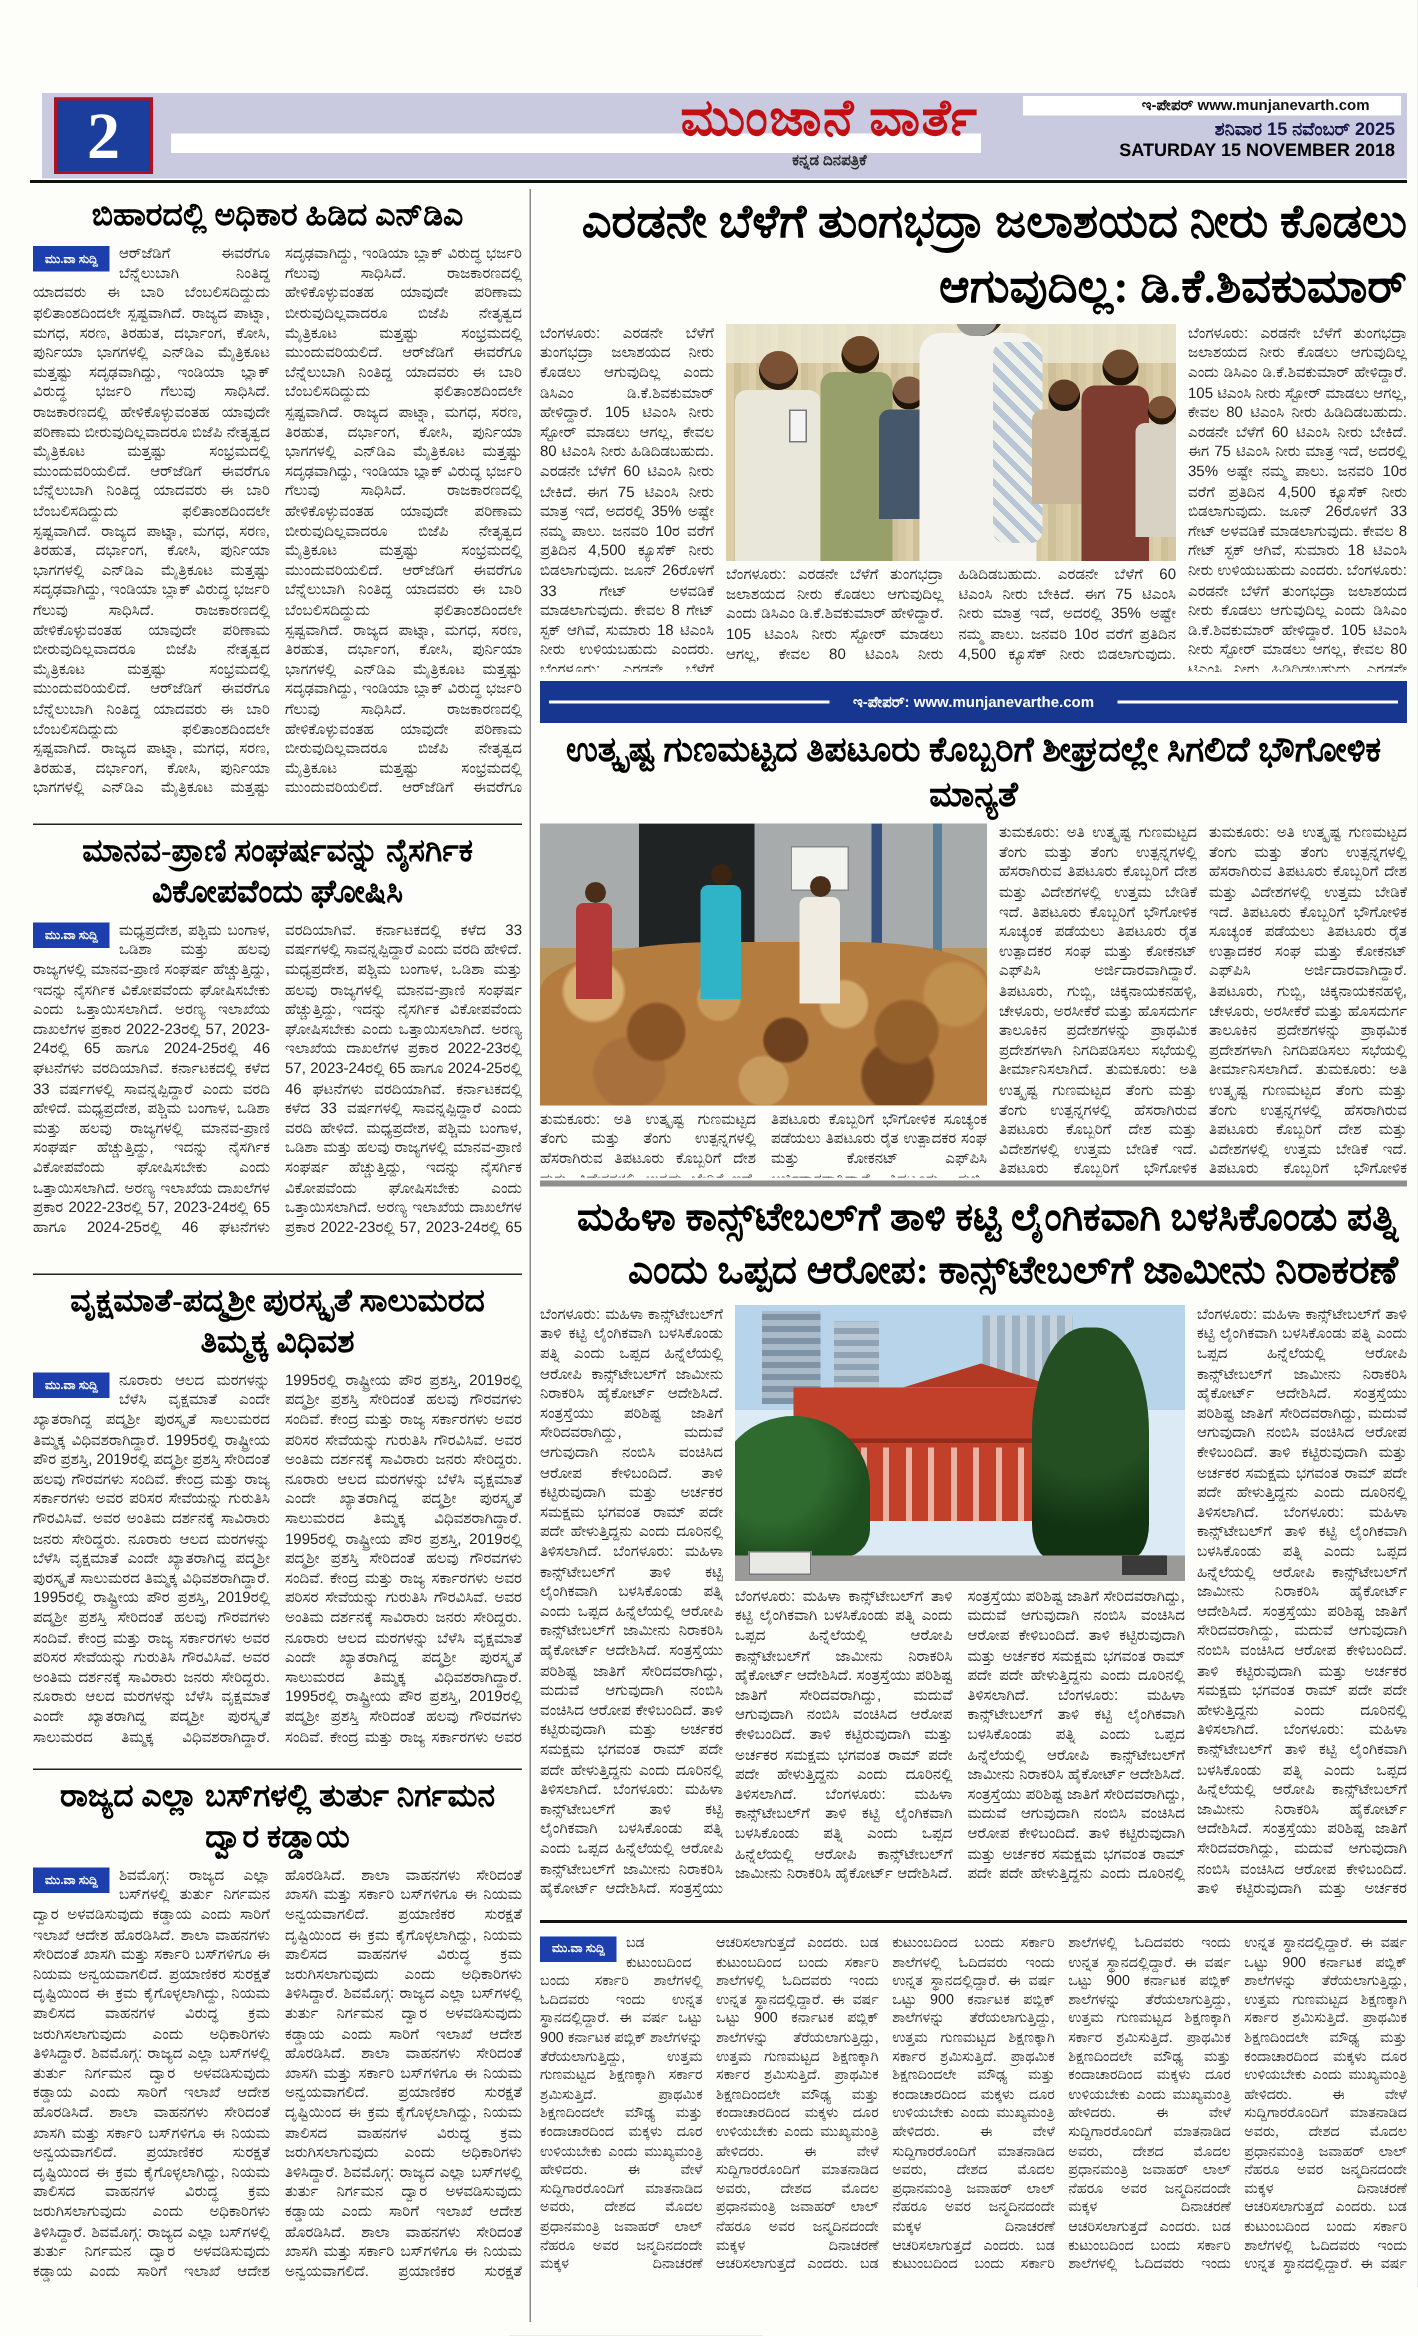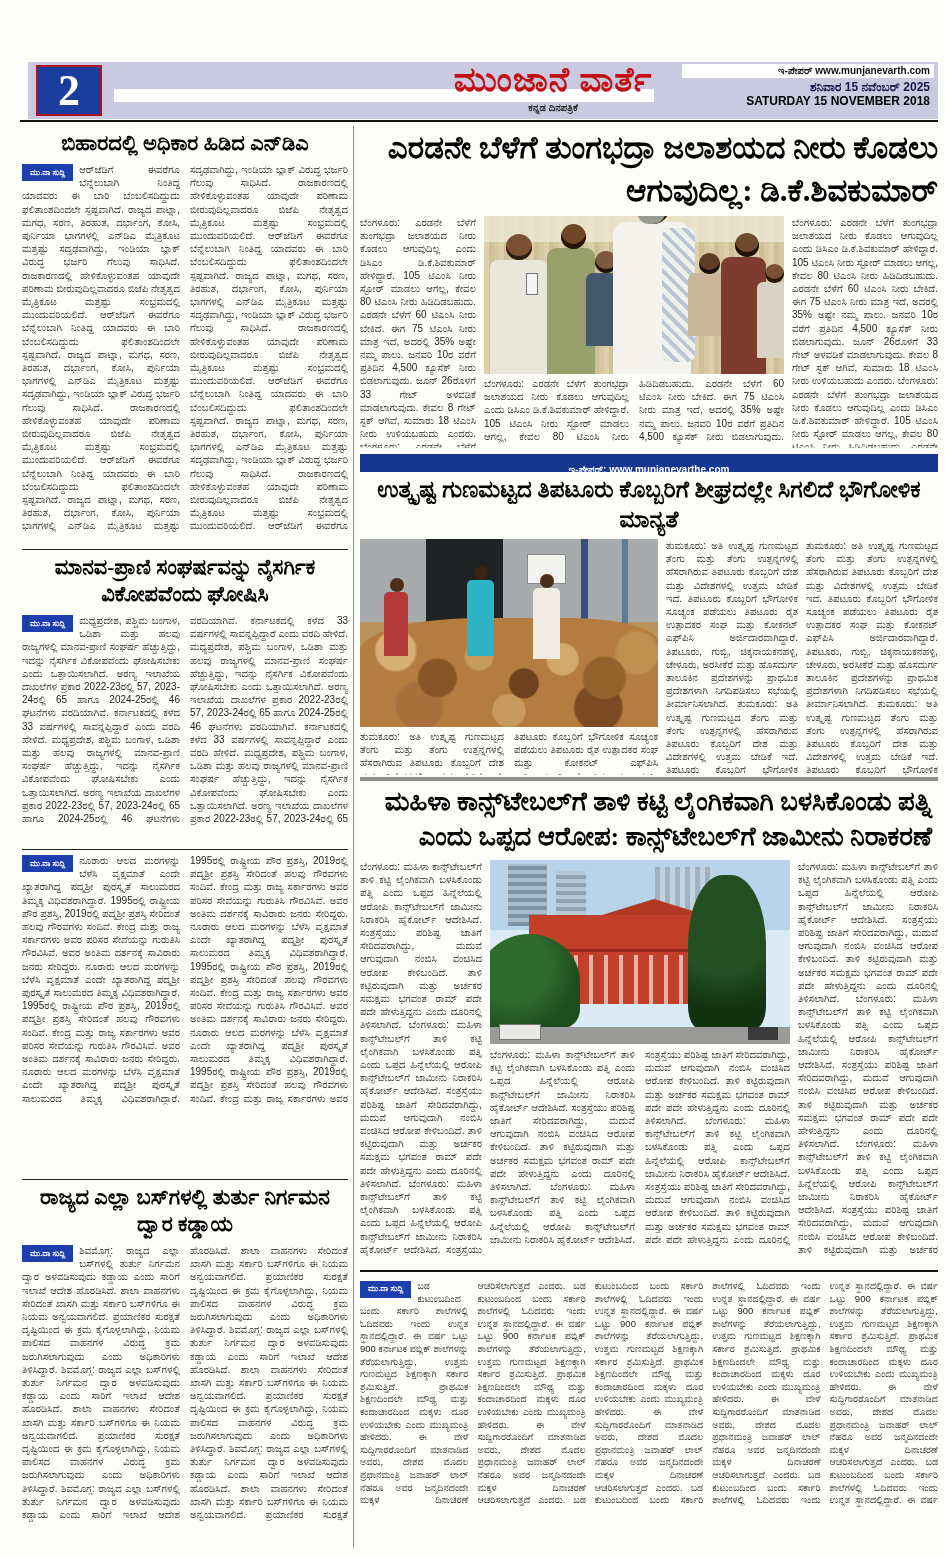--- a/index.html
+++ b/index.html
@@ -16,21 +16,21 @@
     background:#1b3e9c; border:2px solid #b01020;
     color:#fff; font-size:44px; font-weight:bold; text-align:center; line-height:47px;
     font-family:"Liberation Serif","DejaVu Serif",serif;
   }
   .header-bar { position:absolute; left:86px; top:27px; width:540px; height:13px; background:#ffffff; }
   .masthead-wrap { position:absolute; left:370px; top:-2px; width:310px; text-align:center; }
   .masthead { font-size:34px; font-weight:bold; color:#c40f12; line-height:40px; letter-spacing:1px;
     font-family:"Liberation Serif","DejaVu Serif",serif; }
   .masthead-sub { font-size:10px; font-weight:bold; color:#2a2a2a; margin-top:2px; }
   .header-info { position:absolute; right:4px; top:2px; width:252px; text-align:right; }
-  .epaper-line { background:#ffffff; font-size:10px; font-weight:bold; color:#111; padding:1px 4px; }
+  .epaper-line { background:#ffffff; font-size:10px; font-weight:bold; color:#111; padding:1px 21px; }
   .date-kn { font-size:12px; font-weight:bold; color:#15154a; margin-top:2px; padding-right:4px; }
   .date-en { font-size:12px; font-weight:bold; color:#000; padding-right:4px; }
   .top-rule { position:absolute; left:20px; top:120px; width:918px; height:2px; background:#111; }
   .v-divider { position:absolute; left:353px; top:126px; width:1px; height:1422px; background:#8a8a8a; }
 
   
   .body-text {
     font-size:10px; line-height:13.2px; text-align:justify; color:#222;
     overflow:hidden; column-gap:10px; column-fill:auto; word-break:break-word;
   }
@@ -59,21 +59,21 @@
   .h-xl { font-size:31px; line-height:43px; font-weight:bold; text-align:right; color:#000;
     font-family:"Liberation Serif","DejaVu Serif",serif; }
   .h-lg { font-size:23px; line-height:30px; font-weight:bold; text-align:center; color:#000;
     font-family:"Liberation Serif","DejaVu Serif",serif; }
   .h-md { font-size:26px; line-height:35px; font-weight:bold; text-align:right; color:#000;
     font-family:"Liberation Serif","DejaVu Serif",serif; }
   .h-sm { font-size:21px; line-height:28px; font-weight:bold; text-align:left; color:#000;
     font-family:"Liberation Serif","DejaVu Serif",serif; }
   .row { display:flex; gap:8px; }
   .strip {
-    height:18px; margin:3px 0; background:#16368f; display:flex; align-items:center; gap:10px;flex-direction:column;
+    height:28px; margin:3px 0; background:#16368f; display:flex; align-items:center; gap:10px;
   }
   .strip i { flex:1; height:2px; background:#ffffff; margin:0 6px; }
   .strip span { color:#fff; font-size:10px; font-weight:bold; white-space:nowrap; }
   .gray-rule { height:4px; background:#8f8f8f; margin:2px 0 3px 0; }
   .black-rule { height:2px; background:#111; margin:2px 0 3px 0; }
   .photo { position:relative; overflow:hidden; }
   .fig { position:absolute; }
   .head { position:absolute; border-radius:50%; }
 </style>
 </head>
@@ -107,20 +107,21 @@
     </section>
 
     <section class="l-story">
       <h2>ಮಾನವ-ಪ್ರಾಣಿ ಸಂಘರ್ಷವನ್ನು ನೈಸರ್ಗಿಕ ವಿಕೋಪವೆಂದು ಘೋಷಿಸಿ</h2>
       <div class="l-body tall-head body-text two-col">
         <span class="tag">ಮು.ವಾ ಸುದ್ದಿ</span><span>ಮಧ್ಯಪ್ರದೇಶ, ಪಶ್ಚಿಮ ಬಂಗಾಳ, ಒಡಿಶಾ ಮತ್ತು ಹಲವು ರಾಜ್ಯಗಳಲ್ಲಿ ಮಾನವ-ಪ್ರಾಣಿ ಸಂಘರ್ಷ ಹೆಚ್ಚುತ್ತಿದ್ದು, ಇದನ್ನು ನೈಸರ್ಗಿಕ ವಿಕೋಪವೆಂದು ಘೋಷಿಸಬೇಕು ಎಂದು ಒತ್ತಾಯಿಸಲಾಗಿದೆ. ಅರಣ್ಯ ಇಲಾಖೆಯ ದಾಖಲೆಗಳ ಪ್ರಕಾರ 2022-23ರಲ್ಲಿ 57, 2023-24ರಲ್ಲಿ 65 ಹಾಗೂ 2024-25ರಲ್ಲಿ 46 ಘಟನೆಗಳು ವರದಿಯಾಗಿವೆ. ಕರ್ನಾಟಕದಲ್ಲಿ ಕಳೆದ 33 ವರ್ಷಗಳಲ್ಲಿ ಸಾವನ್ನಪ್ಪಿದ್ದಾರೆ ಎಂದು ವರದಿ ಹೇಳಿದೆ. ಮಧ್ಯಪ್ರದೇಶ, ಪಶ್ಚಿಮ ಬಂಗಾಳ, ಒಡಿಶಾ ಮತ್ತು ಹಲವು ರಾಜ್ಯಗಳಲ್ಲಿ ಮಾನವ-ಪ್ರಾಣಿ ಸಂಘರ್ಷ ಹೆಚ್ಚುತ್ತಿದ್ದು, ಇದನ್ನು ನೈಸರ್ಗಿಕ ವಿಕೋಪವೆಂದು ಘೋಷಿಸಬೇಕು ಎಂದು ಒತ್ತಾಯಿಸಲಾಗಿದೆ. ಅರಣ್ಯ ಇಲಾಖೆಯ ದಾಖಲೆಗಳ ಪ್ರಕಾರ 2022-23ರಲ್ಲಿ 57, 2023-24ರಲ್ಲಿ 65 ಹಾಗೂ 2024-25ರಲ್ಲಿ 46 ಘಟನೆಗಳು ವರದಿಯಾಗಿವೆ. ಕರ್ನಾಟಕದಲ್ಲಿ ಕಳೆದ 33 ವರ್ಷಗಳಲ್ಲಿ ಸಾವನ್ನಪ್ಪಿದ್ದಾರೆ ಎಂದು ವರದಿ ಹೇಳಿದೆ. ಮಧ್ಯಪ್ರದೇಶ, ಪಶ್ಚಿಮ ಬಂಗಾಳ, ಒಡಿಶಾ ಮತ್ತು ಹಲವು ರಾಜ್ಯಗಳಲ್ಲಿ ಮಾನವ-ಪ್ರಾಣಿ ಸಂಘರ್ಷ ಹೆಚ್ಚುತ್ತಿದ್ದು, ಇದನ್ನು ನೈಸರ್ಗಿಕ ವಿಕೋಪವೆಂದು ಘೋಷಿಸಬೇಕು ಎಂದು ಒತ್ತಾಯಿಸಲಾಗಿದೆ. ಅರಣ್ಯ ಇಲಾಖೆಯ ದಾಖಲೆಗಳ ಪ್ರಕಾರ 2022-23ರಲ್ಲಿ 57, 2023-24ರಲ್ಲಿ 65 ಹಾಗೂ 2024-25ರಲ್ಲಿ 46 ಘಟನೆಗಳು ವರದಿಯಾಗಿವೆ. ಕರ್ನಾಟಕದಲ್ಲಿ ಕಳೆದ 33 ವರ್ಷಗಳಲ್ಲಿ ಸಾವನ್ನಪ್ಪಿದ್ದಾರೆ ಎಂದು ವರದಿ ಹೇಳಿದೆ. ಮಧ್ಯಪ್ರದೇಶ, ಪಶ್ಚಿಮ ಬಂಗಾಳ, ಒಡಿಶಾ ಮತ್ತು ಹಲವು ರಾಜ್ಯಗಳಲ್ಲಿ ಮಾನವ-ಪ್ರಾಣಿ ಸಂಘರ್ಷ ಹೆಚ್ಚುತ್ತಿದ್ದು, ಇದನ್ನು ನೈಸರ್ಗಿಕ ವಿಕೋಪವೆಂದು ಘೋಷಿಸಬೇಕು ಎಂದು ಒತ್ತಾಯಿಸಲಾಗಿದೆ. ಅರಣ್ಯ ಇಲಾಖೆಯ ದಾಖಲೆಗಳ ಪ್ರಕಾರ 2022-23ರಲ್ಲಿ 57, 2023-24ರಲ್ಲಿ 65 ಹಾಗೂ 2024-25ರಲ್ಲಿ 46 ಘಟನೆಗಳು ವರದಿಯಾಗಿವೆ. ಕರ್ನಾಟಕದಲ್ಲಿ ಕಳೆದ 33 ವರ್ಷಗಳಲ್ಲಿ ಸಾವನ್ನಪ್ಪಿದ್ದಾರೆ ಎಂದು ವರದಿ ಹೇಳಿದೆ. ಮಧ್ಯಪ್ರದೇಶ, ಪಶ್ಚಿಮ ಬಂಗಾಳ, ಒಡಿಶಾ ಮತ್ತು ಹಲವು ರಾಜ್ಯಗಳಲ್ಲಿ ಮಾನವ-ಪ್ರಾಣಿ ಸಂಘರ್ಷ ಹೆಚ್ಚುತ್ತಿದ್ದು, ಇದನ್ನು ನೈಸರ್ಗಿಕ ವಿಕೋಪವೆಂದು ಘೋಷಿಸಬೇಕು ಎಂದು ಒತ್ತಾಯಿಸಲಾಗಿದೆ. ಅರಣ್ಯ ಇಲಾಖೆಯ ದಾಖಲೆಗಳ ಪ್ರಕಾರ 2022-23ರಲ್ಲಿ 57, 2023-24ರಲ್ಲಿ 65 ಹಾಗೂ 2024-25ರಲ್ಲಿ 46 ಘಟನೆಗಳು ವರದಿಯಾಗಿವೆ. ಕರ್ನಾಟಕದಲ್ಲಿ ಕಳೆದ 33 ವರ್ಷಗಳಲ್ಲಿ ಸಾವನ್ನಪ್ಪಿದ್ದಾರೆ ಎಂದು ವರದಿ ಹೇಳಿದೆ.</span>
       </div>
     </section>
 
     <section class="l-story">
+      <h2>ವೃಕ್ಷಮಾತೆ-ಪದ್ಮಶ್ರೀ ಪುರಸ್ಕೃತೆ ಸಾಲುಮರದ ತಿಮ್ಮಕ್ಕ ವಿಧಿವಶ</h2>
       <div class="l-body tall-head body-text two-col">
         <span class="tag">ಮು.ವಾ ಸುದ್ದಿ</span><span>ನೂರಾರು ಆಲದ ಮರಗಳನ್ನು ಬೆಳೆಸಿ ವೃಕ್ಷಮಾತೆ ಎಂದೇ ಖ್ಯಾತರಾಗಿದ್ದ ಪದ್ಮಶ್ರೀ ಪುರಸ್ಕೃತೆ ಸಾಲುಮರದ ತಿಮ್ಮಕ್ಕ ವಿಧಿವಶರಾಗಿದ್ದಾರೆ. 1995ರಲ್ಲಿ ರಾಷ್ಟ್ರೀಯ ಪೌರ ಪ್ರಶಸ್ತಿ, 2019ರಲ್ಲಿ ಪದ್ಮಶ್ರೀ ಪ್ರಶಸ್ತಿ ಸೇರಿದಂತೆ ಹಲವು ಗೌರವಗಳು ಸಂದಿವೆ. ಕೇಂದ್ರ ಮತ್ತು ರಾಜ್ಯ ಸರ್ಕಾರಗಳು ಅವರ ಪರಿಸರ ಸೇವೆಯನ್ನು ಗುರುತಿಸಿ ಗೌರವಿಸಿವೆ. ಅವರ ಅಂತಿಮ ದರ್ಶನಕ್ಕೆ ಸಾವಿರಾರು ಜನರು ಸೇರಿದ್ದರು. ನೂರಾರು ಆಲದ ಮರಗಳನ್ನು ಬೆಳೆಸಿ ವೃಕ್ಷಮಾತೆ ಎಂದೇ ಖ್ಯಾತರಾಗಿದ್ದ ಪದ್ಮಶ್ರೀ ಪುರಸ್ಕೃತೆ ಸಾಲುಮರದ ತಿಮ್ಮಕ್ಕ ವಿಧಿವಶರಾಗಿದ್ದಾರೆ. 1995ರಲ್ಲಿ ರಾಷ್ಟ್ರೀಯ ಪೌರ ಪ್ರಶಸ್ತಿ, 2019ರಲ್ಲಿ ಪದ್ಮಶ್ರೀ ಪ್ರಶಸ್ತಿ ಸೇರಿದಂತೆ ಹಲವು ಗೌರವಗಳು ಸಂದಿವೆ. ಕೇಂದ್ರ ಮತ್ತು ರಾಜ್ಯ ಸರ್ಕಾರಗಳು ಅವರ ಪರಿಸರ ಸೇವೆಯನ್ನು ಗುರುತಿಸಿ ಗೌರವಿಸಿವೆ. ಅವರ ಅಂತಿಮ ದರ್ಶನಕ್ಕೆ ಸಾವಿರಾರು ಜನರು ಸೇರಿದ್ದರು. ನೂರಾರು ಆಲದ ಮರಗಳನ್ನು ಬೆಳೆಸಿ ವೃಕ್ಷಮಾತೆ ಎಂದೇ ಖ್ಯಾತರಾಗಿದ್ದ ಪದ್ಮಶ್ರೀ ಪುರಸ್ಕೃತೆ ಸಾಲುಮರದ ತಿಮ್ಮಕ್ಕ ವಿಧಿವಶರಾಗಿದ್ದಾರೆ. 1995ರಲ್ಲಿ ರಾಷ್ಟ್ರೀಯ ಪೌರ ಪ್ರಶಸ್ತಿ, 2019ರಲ್ಲಿ ಪದ್ಮಶ್ರೀ ಪ್ರಶಸ್ತಿ ಸೇರಿದಂತೆ ಹಲವು ಗೌರವಗಳು ಸಂದಿವೆ. ಕೇಂದ್ರ ಮತ್ತು ರಾಜ್ಯ ಸರ್ಕಾರಗಳು ಅವರ ಪರಿಸರ ಸೇವೆಯನ್ನು ಗುರುತಿಸಿ ಗೌರವಿಸಿವೆ. ಅವರ ಅಂತಿಮ ದರ್ಶನಕ್ಕೆ ಸಾವಿರಾರು ಜನರು ಸೇರಿದ್ದರು. ನೂರಾರು ಆಲದ ಮರಗಳನ್ನು ಬೆಳೆಸಿ ವೃಕ್ಷಮಾತೆ ಎಂದೇ ಖ್ಯಾತರಾಗಿದ್ದ ಪದ್ಮಶ್ರೀ ಪುರಸ್ಕೃತೆ ಸಾಲುಮರದ ತಿಮ್ಮಕ್ಕ ವಿಧಿವಶರಾಗಿದ್ದಾರೆ. 1995ರಲ್ಲಿ ರಾಷ್ಟ್ರೀಯ ಪೌರ ಪ್ರಶಸ್ತಿ, 2019ರಲ್ಲಿ ಪದ್ಮಶ್ರೀ ಪ್ರಶಸ್ತಿ ಸೇರಿದಂತೆ ಹಲವು ಗೌರವಗಳು ಸಂದಿವೆ. ಕೇಂದ್ರ ಮತ್ತು ರಾಜ್ಯ ಸರ್ಕಾರಗಳು ಅವರ ಪರಿಸರ ಸೇವೆಯನ್ನು ಗುರುತಿಸಿ ಗೌರವಿಸಿವೆ. ಅವರ ಅಂತಿಮ ದರ್ಶನಕ್ಕೆ ಸಾವಿರಾರು ಜನರು ಸೇರಿದ್ದರು. ನೂರಾರು ಆಲದ ಮರಗಳನ್ನು ಬೆಳೆಸಿ ವೃಕ್ಷಮಾತೆ ಎಂದೇ ಖ್ಯಾತರಾಗಿದ್ದ ಪದ್ಮಶ್ರೀ ಪುರಸ್ಕೃತೆ ಸಾಲುಮರದ ತಿಮ್ಮಕ್ಕ ವಿಧಿವಶರಾಗಿದ್ದಾರೆ. 1995ರಲ್ಲಿ ರಾಷ್ಟ್ರೀಯ ಪೌರ ಪ್ರಶಸ್ತಿ, 2019ರಲ್ಲಿ ಪದ್ಮಶ್ರೀ ಪ್ರಶಸ್ತಿ ಸೇರಿದಂತೆ ಹಲವು ಗೌರವಗಳು ಸಂದಿವೆ. ಕೇಂದ್ರ ಮತ್ತು ರಾಜ್ಯ ಸರ್ಕಾರಗಳು ಅವರ ಪರಿಸರ ಸೇವೆಯನ್ನು ಗುರುತಿಸಿ ಗೌರವಿಸಿವೆ. ಅವರ ಅಂತಿಮ ದರ್ಶನಕ್ಕೆ ಸಾವಿರಾರು ಜನರು ಸೇರಿದ್ದರು. ನೂರಾರು ಆಲದ ಮರಗಳನ್ನು ಬೆಳೆಸಿ ವೃಕ್ಷಮಾತೆ ಎಂದೇ ಖ್ಯಾತರಾಗಿದ್ದ ಪದ್ಮಶ್ರೀ ಪುರಸ್ಕೃತೆ ಸಾಲುಮರದ ತಿಮ್ಮಕ್ಕ ವಿಧಿವಶರಾಗಿದ್ದಾರೆ. 1995ರಲ್ಲಿ ರಾಷ್ಟ್ರೀಯ ಪೌರ ಪ್ರಶಸ್ತಿ, 2019ರಲ್ಲಿ ಪದ್ಮಶ್ರೀ ಪ್ರಶಸ್ತಿ ಸೇರಿದಂತೆ ಹಲವು ಗೌರವಗಳು ಸಂದಿವೆ. ಕೇಂದ್ರ ಮತ್ತು ರಾಜ್ಯ ಸರ್ಕಾರಗಳು ಅವರ ಪರಿಸರ ಸೇವೆಯನ್ನು ಗುರುತಿಸಿ ಗೌರವಿಸಿವೆ. ಅವರ ಅಂತಿಮ ದರ್ಶನಕ್ಕೆ ಸಾವಿರಾರು ಜನರು ಸೇರಿದ್ದರು.</span>
       </div>
     </section>
 
     <section class="l-story">
       <h2>ರಾಜ್ಯದ ಎಲ್ಲಾ ಬಸ್‌ಗಳಲ್ಲಿ ತುರ್ತು ನಿರ್ಗಮನ ದ್ವಾರ ಕಡ್ಡಾಯ</h2>
       <div class="l-body tall-head body-text two-col">
         <span class="tag">ಮು.ವಾ ಸುದ್ದಿ</span><span>ಶಿವಮೊಗ್ಗ: ರಾಜ್ಯದ ಎಲ್ಲಾ ಬಸ್‌ಗಳಲ್ಲಿ ತುರ್ತು ನಿರ್ಗಮನ ದ್ವಾರ ಅಳವಡಿಸುವುದು ಕಡ್ಡಾಯ ಎಂದು ಸಾರಿಗೆ ಇಲಾಖೆ ಆದೇಶ ಹೊರಡಿಸಿದೆ. ಶಾಲಾ ವಾಹನಗಳು ಸೇರಿದಂತೆ ಖಾಸಗಿ ಮತ್ತು ಸರ್ಕಾರಿ ಬಸ್‌ಗಳಿಗೂ ಈ ನಿಯಮ ಅನ್ವಯವಾಗಲಿದೆ. ಪ್ರಯಾಣಿಕರ ಸುರಕ್ಷತೆ ದೃಷ್ಟಿಯಿಂದ ಈ ಕ್ರಮ ಕೈಗೊಳ್ಳಲಾಗಿದ್ದು, ನಿಯಮ ಪಾಲಿಸದ ವಾಹನಗಳ ವಿರುದ್ಧ ಕ್ರಮ ಜರುಗಿಸಲಾಗುವುದು ಎಂದು ಅಧಿಕಾರಿಗಳು ತಿಳಿಸಿದ್ದಾರೆ. ಶಿವಮೊಗ್ಗ: ರಾಜ್ಯದ ಎಲ್ಲಾ ಬಸ್‌ಗಳಲ್ಲಿ ತುರ್ತು ನಿರ್ಗಮನ ದ್ವಾರ ಅಳವಡಿಸುವುದು ಕಡ್ಡಾಯ ಎಂದು ಸಾರಿಗೆ ಇಲಾಖೆ ಆದೇಶ ಹೊರಡಿಸಿದೆ. ಶಾಲಾ ವಾಹನಗಳು ಸೇರಿದಂತೆ ಖಾಸಗಿ ಮತ್ತು ಸರ್ಕಾರಿ ಬಸ್‌ಗಳಿಗೂ ಈ ನಿಯಮ ಅನ್ವಯವಾಗಲಿದೆ. ಪ್ರಯಾಣಿಕರ ಸುರಕ್ಷತೆ ದೃಷ್ಟಿಯಿಂದ ಈ ಕ್ರಮ ಕೈಗೊಳ್ಳಲಾಗಿದ್ದು, ನಿಯಮ ಪಾಲಿಸದ ವಾಹನಗಳ ವಿರುದ್ಧ ಕ್ರಮ ಜರುಗಿಸಲಾಗುವುದು ಎಂದು ಅಧಿಕಾರಿಗಳು ತಿಳಿಸಿದ್ದಾರೆ. ಶಿವಮೊಗ್ಗ: ರಾಜ್ಯದ ಎಲ್ಲಾ ಬಸ್‌ಗಳಲ್ಲಿ ತುರ್ತು ನಿರ್ಗಮನ ದ್ವಾರ ಅಳವಡಿಸುವುದು ಕಡ್ಡಾಯ ಎಂದು ಸಾರಿಗೆ ಇಲಾಖೆ ಆದೇಶ ಹೊರಡಿಸಿದೆ. ಶಾಲಾ ವಾಹನಗಳು ಸೇರಿದಂತೆ ಖಾಸಗಿ ಮತ್ತು ಸರ್ಕಾರಿ ಬಸ್‌ಗಳಿಗೂ ಈ ನಿಯಮ ಅನ್ವಯವಾಗಲಿದೆ. ಪ್ರಯಾಣಿಕರ ಸುರಕ್ಷತೆ ದೃಷ್ಟಿಯಿಂದ ಈ ಕ್ರಮ ಕೈಗೊಳ್ಳಲಾಗಿದ್ದು, ನಿಯಮ ಪಾಲಿಸದ ವಾಹನಗಳ ವಿರುದ್ಧ ಕ್ರಮ ಜರುಗಿಸಲಾಗುವುದು ಎಂದು ಅಧಿಕಾರಿಗಳು ತಿಳಿಸಿದ್ದಾರೆ. ಶಿವಮೊಗ್ಗ: ರಾಜ್ಯದ ಎಲ್ಲಾ ಬಸ್‌ಗಳಲ್ಲಿ ತುರ್ತು ನಿರ್ಗಮನ ದ್ವಾರ ಅಳವಡಿಸುವುದು ಕಡ್ಡಾಯ ಎಂದು ಸಾರಿಗೆ ಇಲಾಖೆ ಆದೇಶ ಹೊರಡಿಸಿದೆ. ಶಾಲಾ ವಾಹನಗಳು ಸೇರಿದಂತೆ ಖಾಸಗಿ ಮತ್ತು ಸರ್ಕಾರಿ ಬಸ್‌ಗಳಿಗೂ ಈ ನಿಯಮ ಅನ್ವಯವಾಗಲಿದೆ. ಪ್ರಯಾಣಿಕರ ಸುರಕ್ಷತೆ ದೃಷ್ಟಿಯಿಂದ ಈ ಕ್ರಮ ಕೈಗೊಳ್ಳಲಾಗಿದ್ದು, ನಿಯಮ ಪಾಲಿಸದ ವಾಹನಗಳ ವಿರುದ್ಧ ಕ್ರಮ ಜರುಗಿಸಲಾಗುವುದು ಎಂದು ಅಧಿಕಾರಿಗಳು ತಿಳಿಸಿದ್ದಾರೆ. ಶಿವಮೊಗ್ಗ: ರಾಜ್ಯದ ಎಲ್ಲಾ ಬಸ್‌ಗಳಲ್ಲಿ ತುರ್ತು ನಿರ್ಗಮನ ದ್ವಾರ ಅಳವಡಿಸುವುದು ಕಡ್ಡಾಯ ಎಂದು ಸಾರಿಗೆ ಇಲಾಖೆ ಆದೇಶ ಹೊರಡಿಸಿದೆ. ಶಾಲಾ ವಾಹನಗಳು ಸೇರಿದಂತೆ ಖಾಸಗಿ ಮತ್ತು ಸರ್ಕಾರಿ ಬಸ್‌ಗಳಿಗೂ ಈ ನಿಯಮ ಅನ್ವಯವಾಗಲಿದೆ. ಪ್ರಯಾಣಿಕರ ಸುರಕ್ಷತೆ ದೃಷ್ಟಿಯಿಂದ ಈ ಕ್ರಮ ಕೈಗೊಳ್ಳಲಾಗಿದ್ದು, ನಿಯಮ ಪಾಲಿಸದ ವಾಹನಗಳ ವಿರುದ್ಧ ಕ್ರಮ ಜರುಗಿಸಲಾಗುವುದು ಎಂದು ಅಧಿಕಾರಿಗಳು ತಿಳಿಸಿದ್ದಾರೆ. ಶಿವಮೊಗ್ಗ: ರಾಜ್ಯದ ಎಲ್ಲಾ ಬಸ್‌ಗಳಲ್ಲಿ ತುರ್ತು ನಿರ್ಗಮನ ದ್ವಾರ ಅಳವಡಿಸುವುದು ಕಡ್ಡಾಯ ಎಂದು ಸಾರಿಗೆ ಇಲಾಖೆ ಆದೇಶ ಹೊರಡಿಸಿದೆ. ಶಾಲಾ ವಾಹನಗಳು ಸೇರಿದಂತೆ ಖಾಸಗಿ ಮತ್ತು ಸರ್ಕಾರಿ ಬಸ್‌ಗಳಿಗೂ ಈ ನಿಯಮ ಅನ್ವಯವಾಗಲಿದೆ. ಪ್ರಯಾಣಿಕರ ಸುರಕ್ಷತೆ ದೃಷ್ಟಿಯಿಂದ ಈ ಕ್ರಮ ಕೈಗೊಳ್ಳಲಾಗಿದ್ದು, ನಿಯಮ ಪಾಲಿಸದ ವಾಹನಗಳ ವಿರುದ್ಧ ಕ್ರಮ ಜರುಗಿಸಲಾಗುವುದು ಎಂದು ಅಧಿಕಾರಿಗಳು ತಿಳಿಸಿದ್ದಾರೆ.</span>
       </div>

